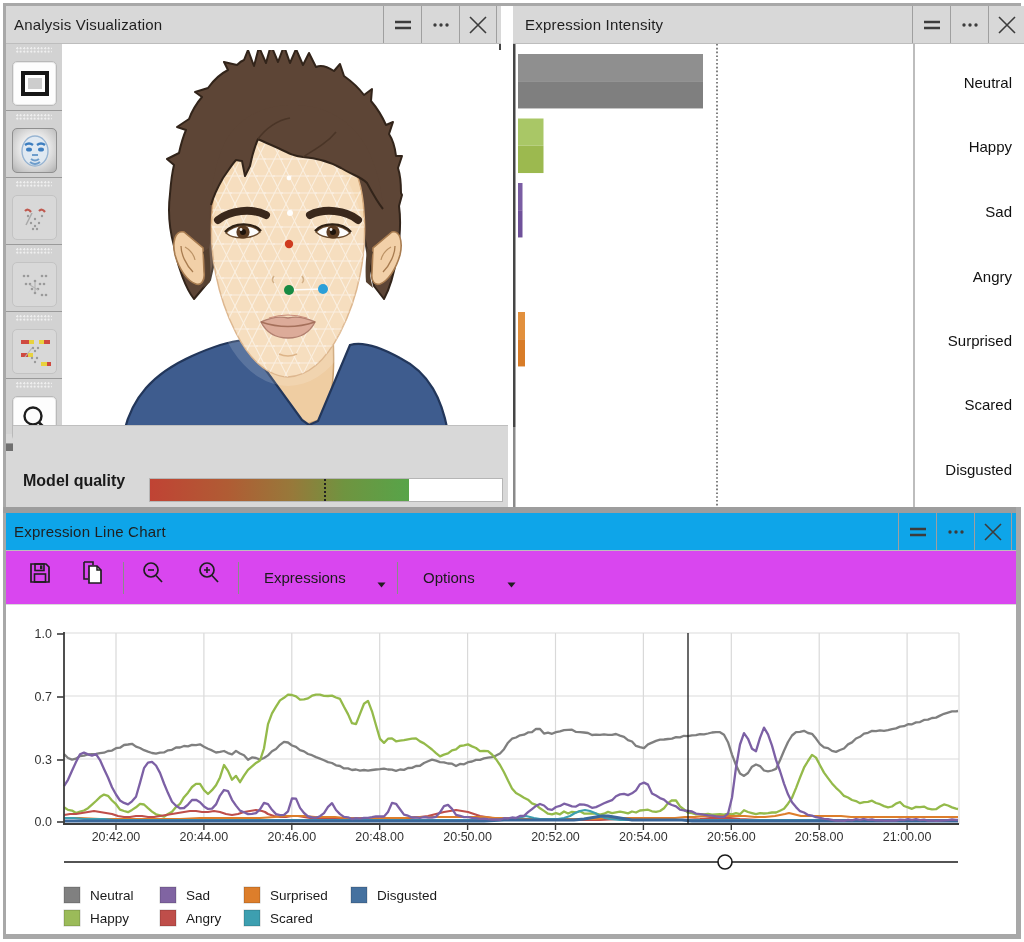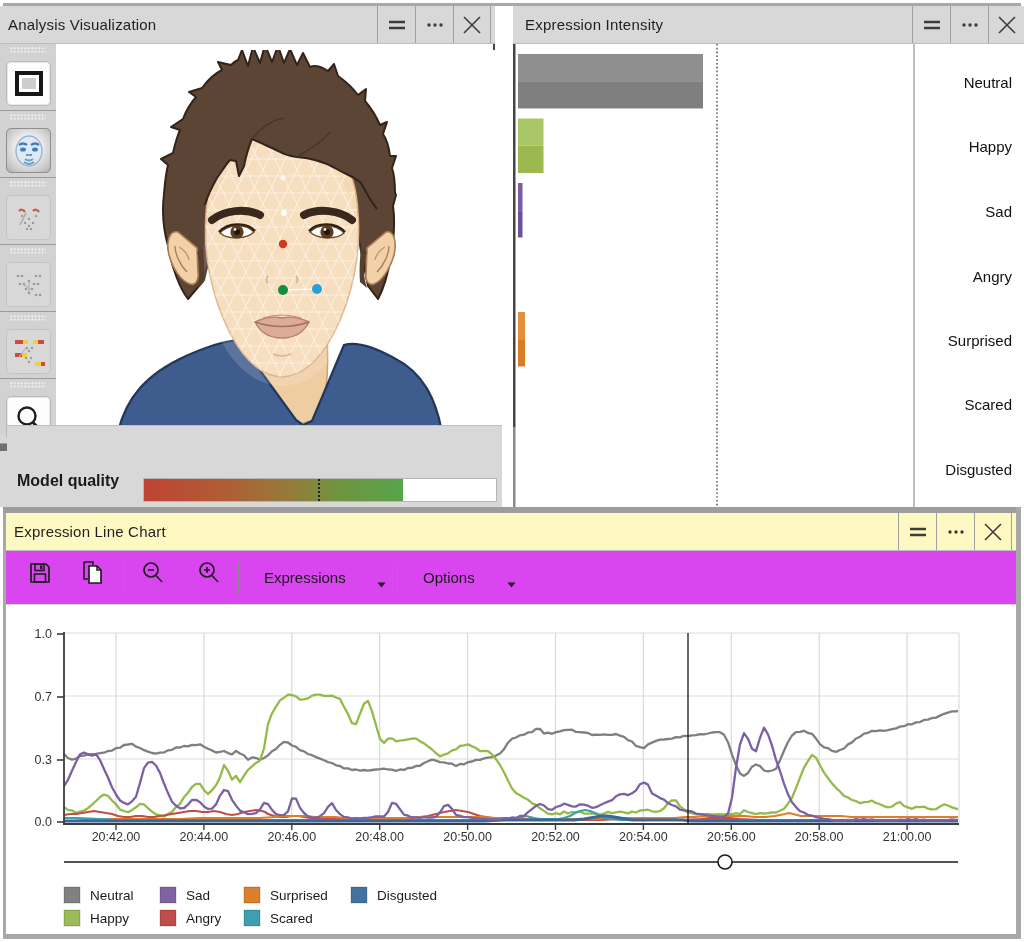--- a/index.html
+++ b/index.html
@@ -6,21 +6,21 @@
 .abs{position:absolute;}
 .titlebar{position:absolute;left:0;top:0;right:0;height:38px;background:#d8d8d8;border-bottom:1px solid #bdbdbd;box-sizing:border-box;}
 .titlebar .t{position:absolute;left:8px;top:0;line-height:37px;font-size:15px;color:#1f1f1f;letter-spacing:0.2px;}
 .tbtns{position:absolute;right:4px;top:0;height:37px;display:flex;}
 .tbtn{width:38px;height:37px;border-left:1px solid #9f9f9f;display:flex;align-items:center;justify-content:center;box-sizing:border-box;}
 .tbtn:last-child{border-right:1px solid #9f9f9f;}
 .sep6{position:absolute;left:3px;top:507px;width:1013px;height:6px;background:#9d9d9d;}
 </style></head>
 <body>
 <div class="abs" style="left:3px;top:3px;width:1018px;height:936px;box-sizing:border-box;border:3px solid #a8a8a8;border-right-width:5px;border-bottom-width:5px;background:#fff;"></div>
-<div class="abs" style="left:0;top:6px;width:495px;height:501px;background:#d8d8d8;">
+<div class="abs" style="left:6px;top:6px;width:495px;height:501px;background:#d8d8d8;">
     <div class="titlebar">
       <span class="t">Analysis Visualization</span>
       <div class="tbtns">
         <div class="tbtn">
           <svg width="20" height="20">
             <path d="M2 7 H18 M2 13 H18" stroke="#3c3c3c" stroke-width="2.4"></path>
           </svg>
         </div>
         <div class="tbtn">
           <svg width="20" height="20">
@@ -457,21 +457,21 @@
       <text x="1000" y="152" text-anchor="end" font-size="15" fill="#111">Happy</text>
       <text x="1000" y="217" text-anchor="end" font-size="15" fill="#111">Sad</text>
       <text x="1000" y="282" text-anchor="end" font-size="15" fill="#111">Angry</text>
       <text x="1000" y="346" text-anchor="end" font-size="15" fill="#111">Surprised</text>
       <text x="1000" y="410" text-anchor="end" font-size="15" fill="#111">Scared</text>
       <text x="1000" y="475" text-anchor="end" font-size="15" fill="#111">Disgusted</text>
     </svg>
   </div>
 <div class="sep6"></div>
 <div class="abs" style="left:6px;top:513px;width:1010px;height:420px;background:#fff;">
-    <div class="titlebar" style="background:#fef9c3;">
+    <div class="titlebar" style="background:#0ea5e9;">
       <span class="t">Expression Line Chart</span>
       <div class="tbtns">
         <div class="tbtn">
           <svg width="20" height="20">
             <path d="M2 7 H18 M2 13 H18" stroke="#3c3c3c" stroke-width="2.4"></path>
           </svg>
         </div>
         <div class="tbtn">
           <svg width="20" height="20">
             <circle cx="4" cy="10" r="1.7" fill="#3c3c3c"></circle>

